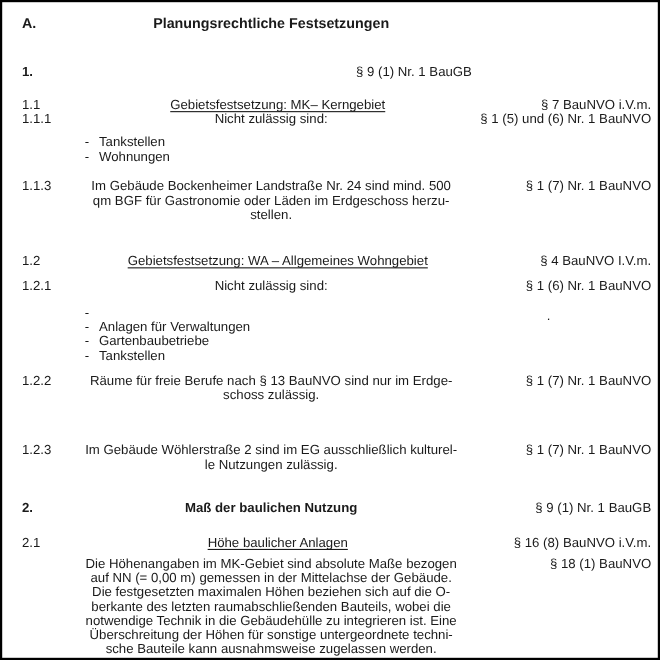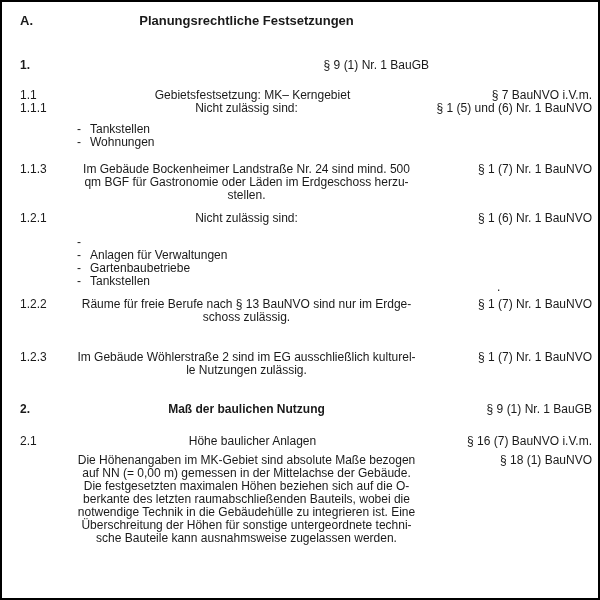--- a/index.html
+++ b/index.html
@@ -9,21 +9,21 @@
     font-family: "Liberation Sans", sans-serif;
     font-size: 12px; line-height: 13px; color: #1a1a1a;
     position: relative; overflow: hidden;
   }
   .doc { padding: 12px 6px 0 18px; }
   .row { display: grid; grid-template-columns: 44px 365px auto; align-items: start; }
   .num { }
   .txt { white-space: pre-line; text-align: center; }
   .ref { white-space: nowrap; text-align: right; }
   .b { font-weight: bold; }
-  .u { text-underline-offset: 2px; margin-left: 12px; }
+  .u { text-decoration: underline; text-underline-offset: 2px; margin-left: 12px; }
   .title-row { font-size: 13px; line-height: 14px; }
   .bullet { display: flex; }
   .bullet { padding-left: 13px; }
   .bullet .dash { flex: 0 0 13px; width: 13px; }
   .stray-dot { position: absolute; left: 495px; top: 279px; }
 </style>
 </head>
 <body>
 
 <div class="page">
@@ -68,20 +68,25 @@
     </div>
 
     <div class="row" style="margin-top:14px">
       <div class="num">1.1.3</div>
       <div class="txt">Im Gebäude Bockenheimer Landstraße Nr. 24 sind mind. 500
 qm BGF für Gastronomie oder Läden im Erdgeschoss herzu-
 stellen.</div>
       <div class="ref">§ 1 (7) Nr. 1 BauNVO</div>
     </div>
 
+    <div class="row" style="margin-top:29px">
+      <div class="num">1.2</div>
+      <div class="txt u">Gebietsfestsetzung: WA – Allgemeines Wohngebiet</div>
+      <div class="ref">§ 4 BauNVO I.V.m.</div>
+    </div>
 
     <div class="row" style="margin-top:10px">
       <div class="num">1.2.1</div>
       <div class="txt">Nicht zulässig sind:</div>
       <div class="ref">§ 1 (6) Nr. 1 BauNVO</div>
     </div>
 
     <div class="row" style="margin-top:11px">
       <div class="num"></div>
       <div>
@@ -104,37 +109,37 @@
       <div class="ref"></div>
     </div>
 
     <div class="row" style="margin-top:10px">
       <div class="num">1.2.2</div>
       <div class="txt">Räume für freie Berufe nach § 13 BauNVO sind nur im Erdge-
 schoss zulässig.</div>
       <div class="ref">§ 1 (7) Nr. 1 BauNVO</div>
     </div>
 
-    <div class="row" style="margin-top:27px">
+    <div class="row" style="margin-top:37px">
       <div class="num">1.2.3</div>
       <div class="txt">Im Gebäude Wöhlerstraße 2 sind im EG ausschließlich kulturel-
 le Nutzungen zulässig.</div>
       <div class="ref">§ 1 (7) Nr. 1 BauNVO</div>
     </div>
 
     <div class="row" style="margin-top:26px">
       <div class="num b">2.</div>
       <div class="txt b">Maß der baulichen Nutzung</div>
       <div class="ref">§ 9 (1) Nr. 1 BauGB</div>
     </div>
 
     <div class="row" style="margin-top:19px">
       <div class="num">2.1</div>
       <div class="txt u">Höhe baulicher Anlagen</div>
-      <div class="ref">§ 16 (7) BauNVO i.V.m.</div>
+      <div class="ref">§ 16 (8) BauNVO i.V.m.</div>
     </div>
 
     <div class="row" style="margin-top:6px">
       <div class="num"></div>
       <div class="txt">Die Höhenangaben im MK-Gebiet sind absolute Maße bezogen
 auf NN (= 0,00 m) gemessen in der Mittelachse der Gebäude.
 Die festgesetzten maximalen Höhen beziehen sich auf die O-
 berkante des letzten raumabschließenden Bauteils, wobei die
 notwendige Technik in die Gebäudehülle zu integrieren ist. Eine
 Überschreitung der Höhen für sonstige untergeordnete techni-

